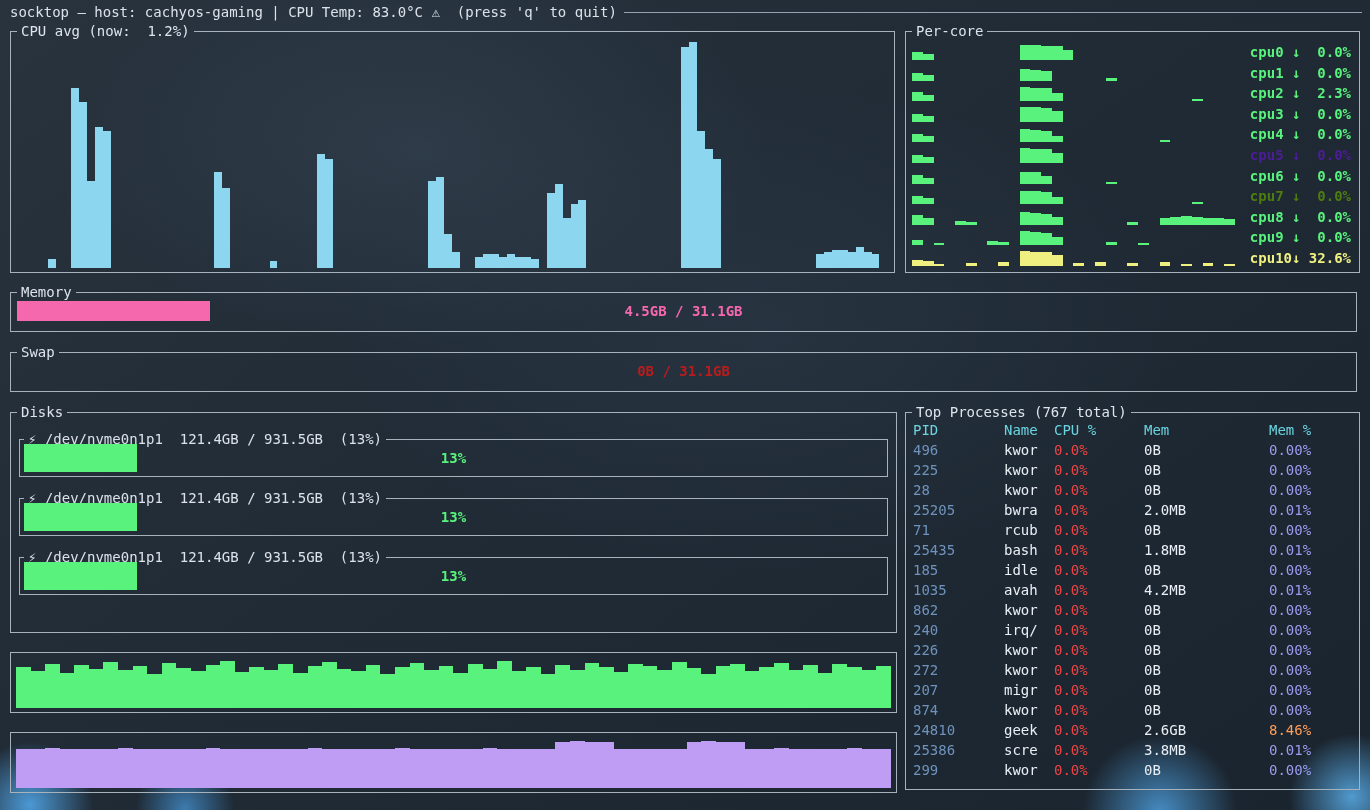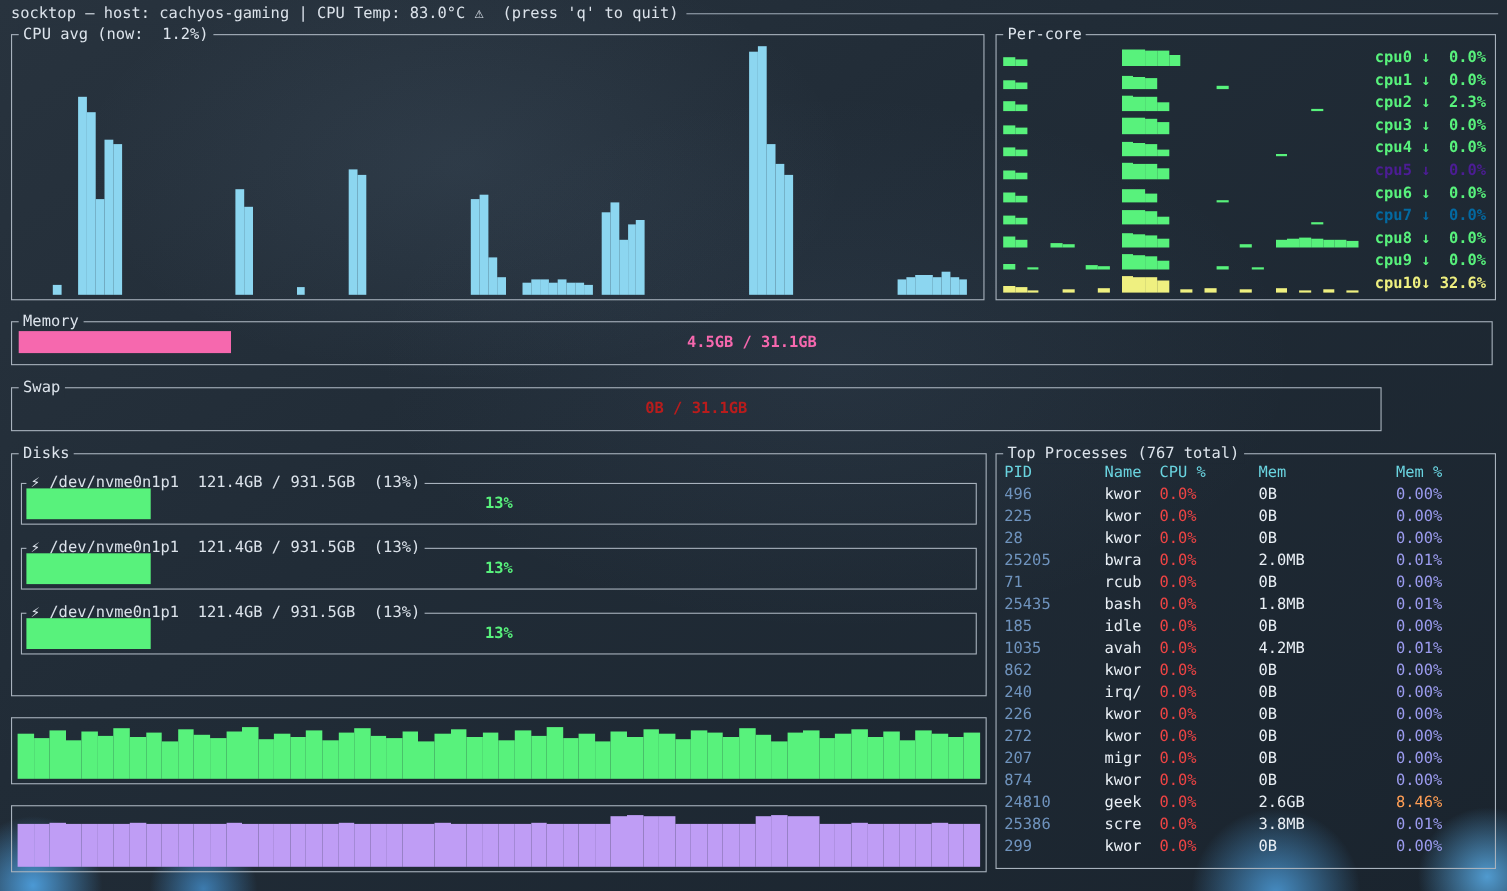--- a/index.html
+++ b/index.html
@@ -40,21 +40,21 @@
   #cpu-chart{ left:5px; right:5px; top:8px; bottom:4px; }
 
   #percore-panel{ left:905px; top:31px; width:455px; height:242px; }
   #core-rows{ position:absolute; left:6px; right:8px; top:9px; bottom:6px;
               display:flex; flex-direction:column; justify-content:space-between; }
   .core-row{ display:flex; align-items:flex-end; height:19px; }
   .core-spark{ flex:1; display:flex; align-items:flex-end; height:16px; margin-right:10px; }
   .core-label{ white-space:pre; font-weight:bold; width:106px; text-align:right; }
 
   #mem-panel{ left:10px; top:292px; width:1347px; height:40px; }
-  #swap-panel{ left:10px; top:352px; width:1246px; height:40px; }
+  #swap-panel{ left:10px; top:352px; width:1347px; height:40px; }
   .gauge{ position:relative; height:20px; margin:8px 6px 0 6px; }
   .gauge-fill{ position:absolute; left:0; top:0; bottom:0; }
   .gauge-label{ position:absolute; inset:0; text-align:center; line-height:20px; font-weight:bold; }
 
   #disks-panel{ left:10px; top:412px; width:887px; height:221px; }
   #disk-list{ padding-top:26px; }
   .disk{ position:relative; border:1px solid #a8b2bd; height:38px; margin:0 8px 21px 8px; }
   .disk-title{ position:absolute; top:-10px; left:4px; padding:0 4px; white-space:pre; color:#dbe2ea; line-height:18px; }
   .disk-fill{ position:absolute; left:4px; top:4px; bottom:4px; }
   .disk-pct{ position:absolute; inset:0; text-align:center; line-height:36px; font-weight:bold; }
@@ -470,21 +470,21 @@
             <div class="bar" style="width: 3.33333%; height: 0%; background: rgb(88, 242, 124);"></div>
             <div class="bar" style="width: 3.33333%; height: 0%; background: rgb(88, 242, 124);"></div>
             <div class="bar" style="width: 3.33333%; height: 0%; background: rgb(88, 242, 124);"></div>
             <div class="bar" style="width: 3.33333%; height: 0%; background: rgb(88, 242, 124);"></div>
             <div class="bar" style="width: 3.33333%; height: 0%; background: rgb(88, 242, 124);"></div>
             <div class="bar" style="width: 3.33333%; height: 14%; background: rgb(88, 242, 124);"></div>
             <div class="bar" style="width: 3.33333%; height: 0%; background: rgb(88, 242, 124);"></div>
             <div class="bar" style="width: 3.33333%; height: 0%; background: rgb(88, 242, 124);"></div>
             <div class="bar" style="width: 3.33333%; height: 0%; background: rgb(88, 242, 124);"></div>
           </div>
-          <span class="core-label" style="color: #0369a1;">cpu7 ↓  0.0%</span>
+          <span class="core-label" style="color: #4d7c0f;">cpu7 ↓  0.0%</span>
         </div>
         <div class="core-row">
           <div class="core-spark">
             <div class="bar" style="width: 3.33333%; height: 60%; background: rgb(88, 242, 124);"></div>
             <div class="bar" style="width: 3.33333%; height: 45%; background: rgb(88, 242, 124);"></div>
             <div class="bar" style="width: 3.33333%; height: 0%; background: rgb(88, 242, 124);"></div>
             <div class="bar" style="width: 3.33333%; height: 0%; background: rgb(88, 242, 124);"></div>
             <div class="bar" style="width: 3.33333%; height: 25%; background: rgb(88, 242, 124);"></div>
             <div class="bar" style="width: 3.33333%; height: 20%; background: rgb(88, 242, 124);"></div>
             <div class="bar" style="width: 3.33333%; height: 0%; background: rgb(88, 242, 124);"></div>

